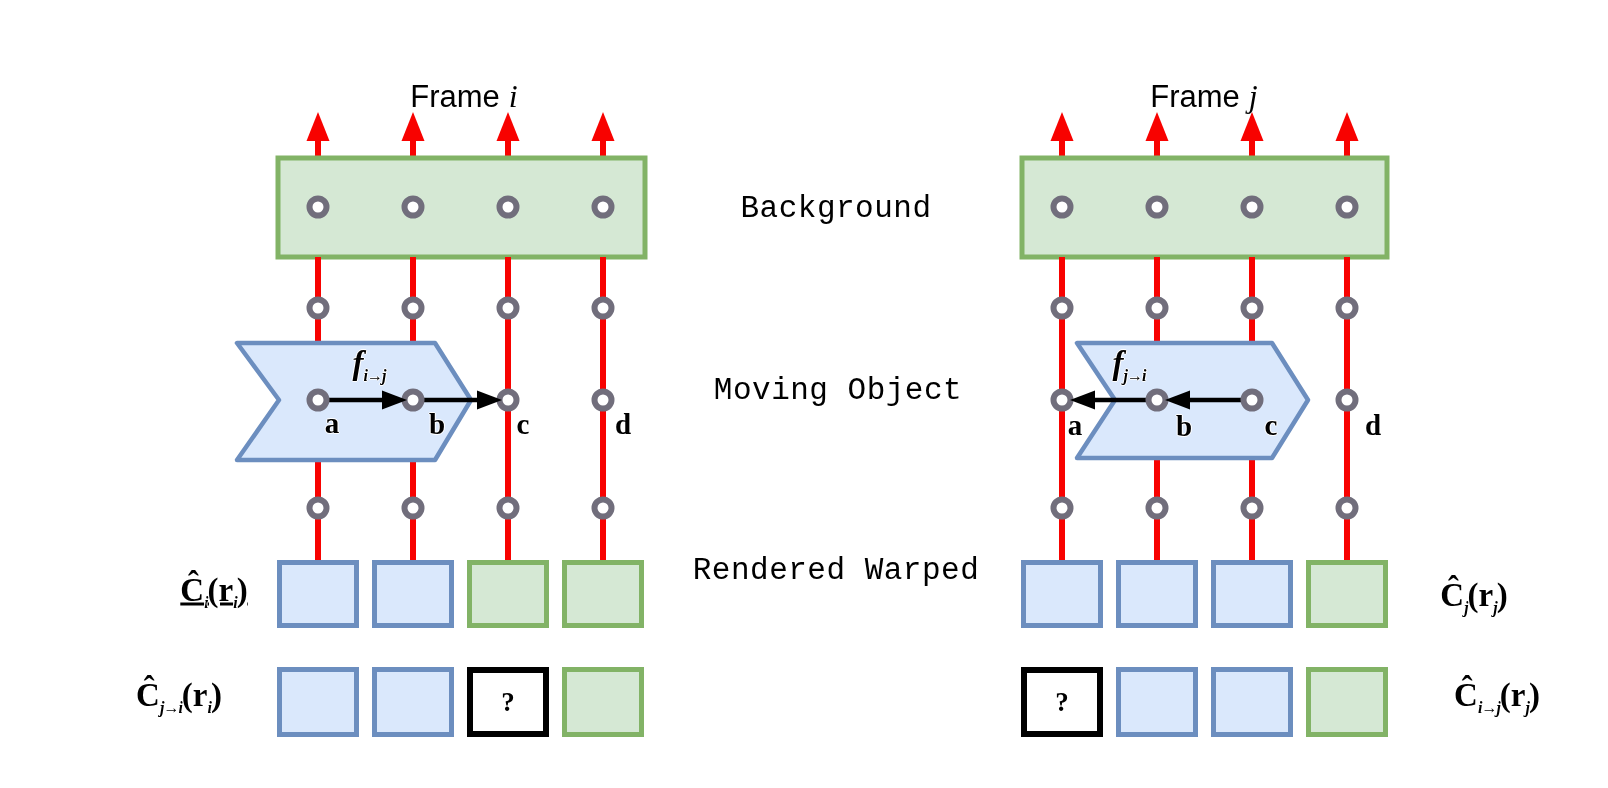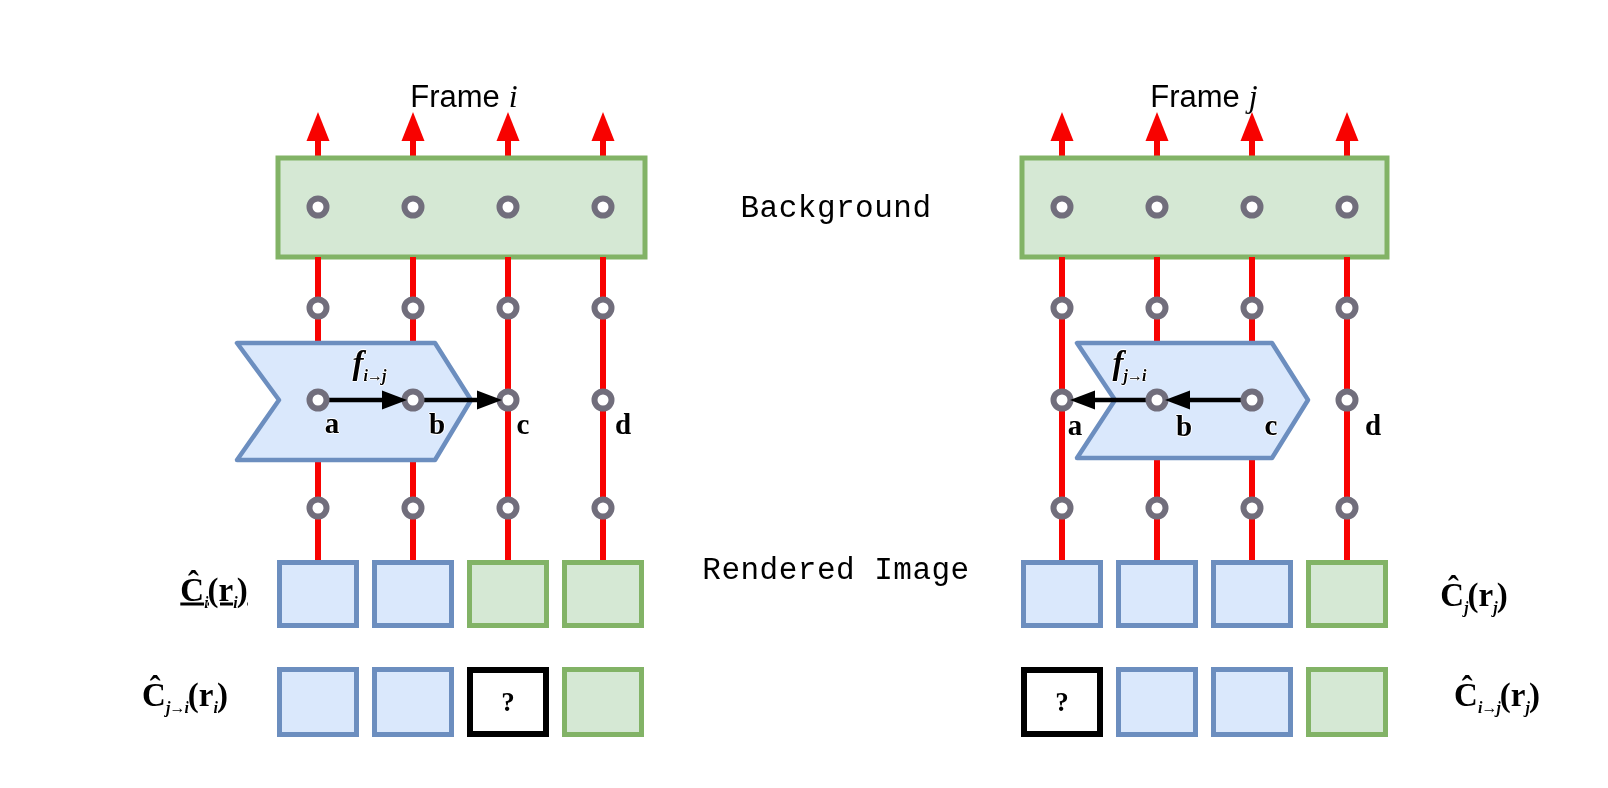--- a/index.html
+++ b/index.html
@@ -184,21 +184,22 @@
   <div class="sq warped-row" style="left:1306px;top:667px;" data-type="background"></div>
 
   <div class="lbl frame-title" style="left:464px;top:96px;">
     <span>Frame</span><span class="var">i</span>
   </div>
   <div class="lbl frame-title" style="left:1204px;top:96px;">
     <span>Frame</span><span class="var">j</span>
   </div>
 
   <div class="lbl row-label" style="left:836px;top:208px;">Background</div>
-  <div class="lbl row-label" style="left:836px;top:570px;">Rendered Image</div>
+  <div class="lbl row-label" style="left:838px;top:390px;">Moving Object</div>
+  <div class="lbl row-label" style="left:836px;top:570px;">Rendered Warped</div>
 
   <div class="lbl math" style="left:369px;top:365px;">
     <span class="base-var">f</span><sub>i→j</sub>
   </div>
   <div class="lbl math" style="left:1129px;top:365px;">
     <span class="base-var">f</span><sub>j→i</sub>
   </div>
 
   <div class="lbl point-label" style="left:332px;top:423px;">a</div>
   <div class="lbl point-label" style="left:437px;top:424px;">b</div>
@@ -206,21 +207,21 @@
   <div class="lbl point-label" style="left:623px;top:424px;">d</div>
 
   <div class="lbl point-label" style="left:1075px;top:425px;">a</div>
   <div class="lbl point-label" style="left:1184px;top:426px;">b</div>
   <div class="lbl point-label" style="left:1271px;top:425px;">c</div>
   <div class="lbl point-label" style="left:1373px;top:425px;">d</div>
 
   <div class="lbl math" style="left:214px;top:592px;text-decoration:underline;">
     <span>Ĉ</span><sub>i</sub><span>(r</span><sub>i</sub><span>)</span>
   </div>
-  <div class="lbl math" style="left:185px;top:697px;">
+  <div class="lbl math" style="left:179px;top:697px;">
     <span>Ĉ</span><sub>j→i</sub><span>(r</span><sub>i</sub><span>)</span>
   </div>
 
   <div class="lbl math" style="left:1474px;top:597px;">
     <span>Ĉ</span><sub>j</sub><span>(r</span><sub>j</sub><span>)</span>
   </div>
   <div class="lbl math" style="left:1497px;top:697px;font-family:Liberation Serif, serif;">
     <span>Ĉ</span><sub>i→j</sub><span>(r</span><sub>j</sub><span>)</span>
   </div>
 

